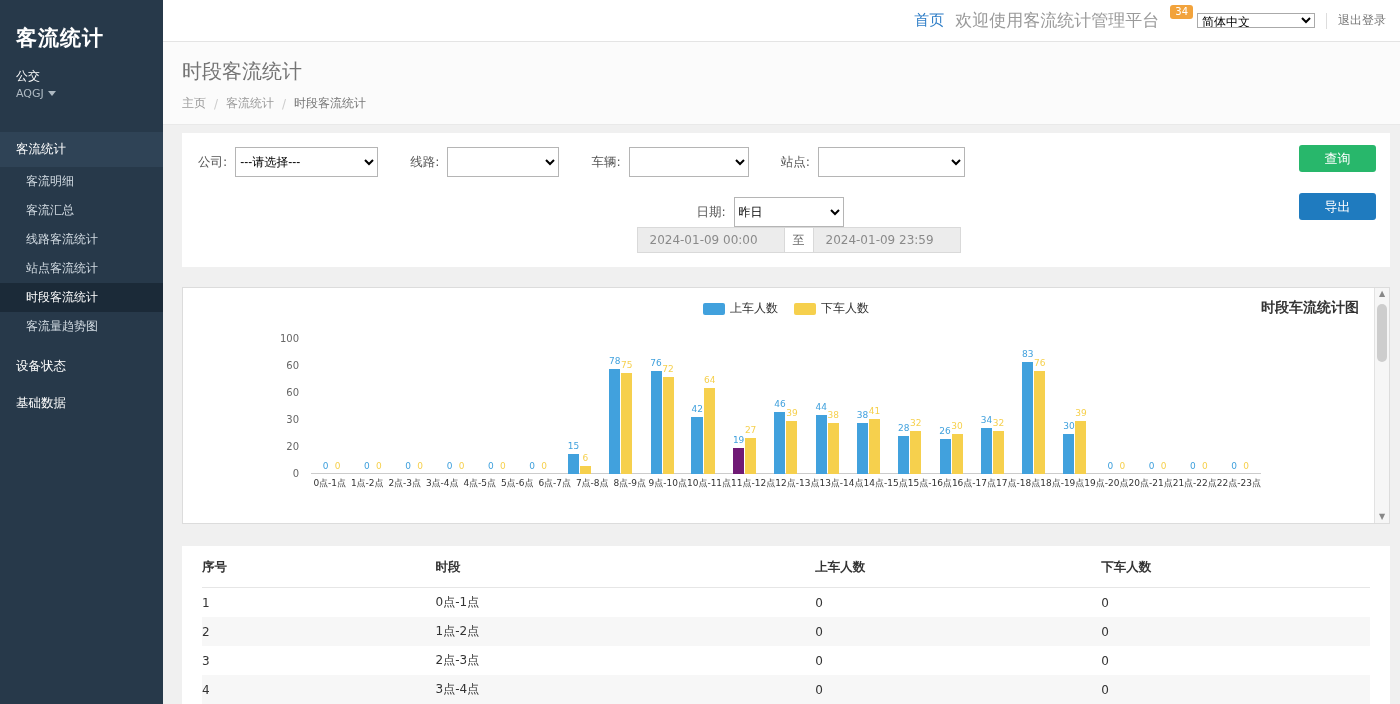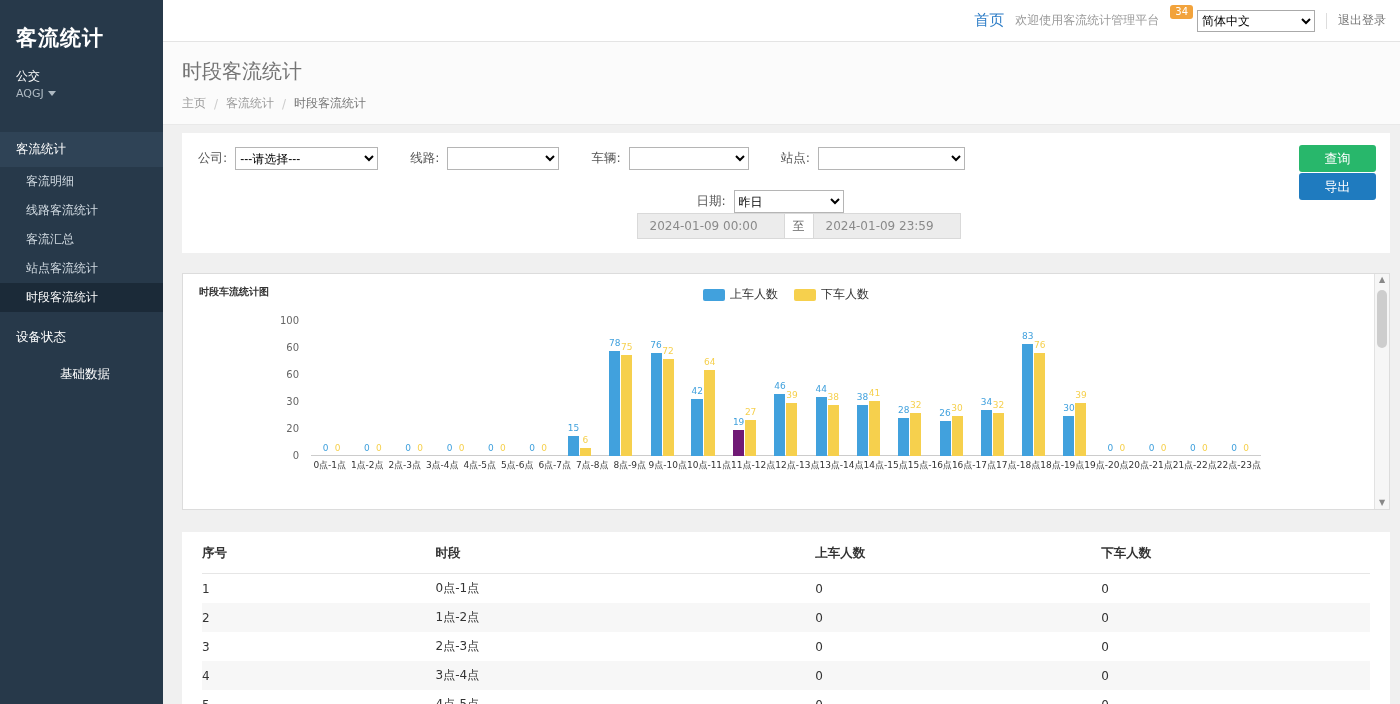--- a/index.html
+++ b/index.html
@@ -9,68 +9,68 @@
 
   
   .sidebar { width:163px; flex-shrink:0; background:#27394a; color:#fff; }
   .brand { font-size:21px; font-weight:bold; padding:24px 16px 16px; letter-spacing:1px; }
   .org { font-size:12px; padding:0 16px 2px; color:#fff; }
   .org-code { font-size:11px; color:#aeb9c2; padding:0 16px 14px; cursor:pointer; display:flex; align-items:center; gap:4px; }
   .caret-down { width:0; height:0; border-left:4px solid transparent; border-right:4px solid transparent; border-top:5px solid #aeb9c2; display:inline-block; }
   .sidebar nav { margin-top:18px; }
   .nav-section { padding:9px 16px; font-size:12.5px; color:#fff; cursor:pointer; }
   .nav-section.open { background:#2f4356; }
-  .nav-section + .nav-section { margin-top:2px;margin-left:44px; }
+  .nav-section + .nav-section { margin-top:2px; }
   .nav-sub { padding:6px 16px 6px 26px; font-size:12px; color:#d4dde4; cursor:pointer; }
   .nav-sub.active { background:#1b2a38; color:#fff; }
   .nav-sub + .nav-section { margin-top:8px; }
 
   
   .main { flex:1; min-width:0; display:flex; flex-direction:column; background:#f0f0f0; }
 
   .topbar { height:42px; background:#fff; border-bottom:1px solid #e4e4e4; display:flex; align-items:center; justify-content:flex-end; padding:0 14px; gap:11px; flex-shrink:0; }
   .home-link { color:#2f7ec7; font-size:15px; text-decoration:none; cursor:pointer; }
-  .welcome { color:#9a9a9a; font-size:12px; }
+  .welcome { color:#9a9a9a; font-size:17px; }
   .badge { background:#f2a33c; color:#fff; font-size:10px; line-height:14px; padding:0 5px; border-radius:3px; position:relative; top:-9px; margin-right:-7px; }
-  .lang-select { height:22px; font-size:12px; width:118px; border:1px solid #aaa; background:#fff; }
+  .lang-select { height:15px; font-size:12px; width:118px; border:1px solid #aaa; background:#fff; }
   .top-divider { width:1px; height:16px; background:#ddd; }
   .logout-link { color:#777; font-size:12px; cursor:pointer; text-decoration:none; }
 
   .page-head { background:#fbfbfb; padding:16px 19px 12px; border-bottom:1px solid #e9e9e9; flex-shrink:0; }
   .page-title { font-size:20px; font-weight:normal; color:#747474; margin-bottom:10px; }
   .breadcrumb { font-size:12px; color:#9a9a9a; display:flex; gap:8px; align-items:center; }
   .bc-item { cursor:pointer; }
   .bc-item.last { color:#777; }
   .bc-sep { color:#ccc; }
 
   .content { flex:1; padding:8px 10px 0 19px; overflow:hidden; }
 
   
   .filter-card { background:#fff; padding:14px 16px; margin-bottom:20px; position:relative; margin-right:0; }
   .filter-row { display:flex; align-items:center; }
   .filter-row + .filter-row { margin-top:20px;flex-direction:column; }
   .fgroup { display:flex; align-items:center; margin-right:32px; }
   .flabel { font-size:12.5px; color:#555; margin-right:8px; white-space:nowrap; }
-  .fselect { height:23px; font-size:12px; border:1px solid #b5b5b5; background:#fff; min-width:110px; }
+  .fselect { height:30px; font-size:12px; border:1px solid #b5b5b5; background:#fff; min-width:110px; }
   .sel-company { width:143px; }
   .sel-line { width:112px; }
   .sel-vehicle { width:120px; }
   .sel-station { width:147px; }
   .sel-preset { width:96px; }
   .date-group { display:inline-flex; align-items:stretch; margin-left:2px;padding-left:23px; }
   .date-box { background:#ececec; border:1px solid #d9d9d9; color:#8a8a8a; font-size:12px; width:148px; height:26px; display:flex; align-items:center; padding:0 12px; cursor:pointer; }
   .date-to-sep { background:#fff; border:1px solid #d9d9d9; border-left:none; border-right:none; color:#666; font-size:12px; width:28px; display:flex; align-items:center; justify-content:center; }
   .btn { position:absolute; right:14px; width:77px; height:27px; border:none; border-radius:3px; color:#fff; font-size:13px; cursor:pointer; font-family:inherit; }
   .btn-query { top:12px; background:#28b76b; }
-  .btn-export { top:40px; background:#1f7bbf; }
+  .btn-export { top:60px; background:#1f7bbf; }
 
   
   .chart-card { background:#fff; border:1px solid #dcdcdc; height:237px; margin-bottom:22px; position:relative; }
   .chart-inner { padding:11px 30px 0 16px; height:100%; }
-  .chart-title { font-size:10px; font-weight:bold; color:#333; }
+  .chart-title { font-size:14px; font-weight:bold; color:#333;text-align:right; }
   .chart-legend { position:absolute; top:12px; left:50%; transform:translateX(-50%); display:flex; gap:16px; font-size:12px; color:#333; }
   .legend-item { display:flex; align-items:center; gap:5px; cursor:pointer; }
   .legend-swatch { width:22px; height:12px; border-radius:2px; display:inline-block; }
   .plot { position:relative; margin:22px 20px 0 112px; width:950px; }
   .plot-area { position:relative; height:135px; border-bottom:1px solid #ccc; }
   .ytick { position:absolute; left:-12px; transform:translateX(-100%); font-size:10px; color:#666; }
   .chart-groups { display:flex; height:135px; align-items:flex-end; }
   .chart-group { flex:1; display:flex; justify-content:center; align-items:flex-end; gap:1px; height:100%; }
   .chart-bar { width:11px; position:relative; }
   .bar-val { position:absolute; top:-13px; left:50%; transform:translateX(-50%); font-size:9px; white-space:nowrap; }
@@ -96,24 +96,25 @@
   <aside class="sidebar">
     <div class="brand">客流统计</div>
     <div class="org">公交</div>
     <div class="org-code">
       <span>AQGJ</span>
       <span class="caret-down"></span>
     </div>
     <nav>
         <div class="nav-section open">客流统计</div>
         <div class="nav-sub">客流明细</div>
+        <div class="nav-sub">客流汇总</div>
         <div class="nav-sub">线路客流统计</div>
-        <div class="nav-sub">客流汇总</div>
         <div class="nav-sub">站点客流统计</div>
         <div class="nav-sub active">时段客流统计</div>
+        <div class="nav-sub">客流量趋势图</div>
         <div class="nav-section">设备状态</div>
         <div class="nav-section">基础数据</div>
       </nav>
   </aside>
 
   <div class="main">
 
     <header class="topbar">
       <a class="home-link">首页</a>
       <span class="welcome">欢迎使用客流统计管理平台</span>

